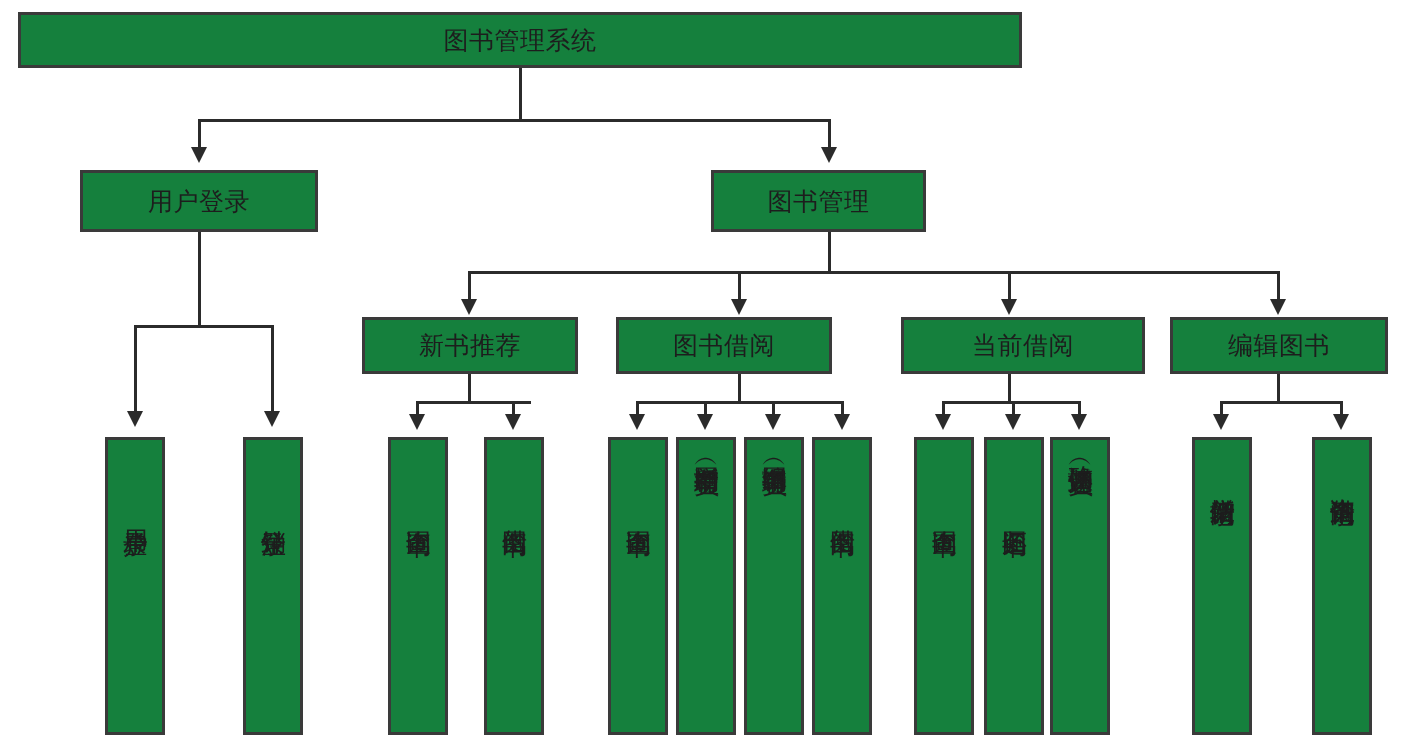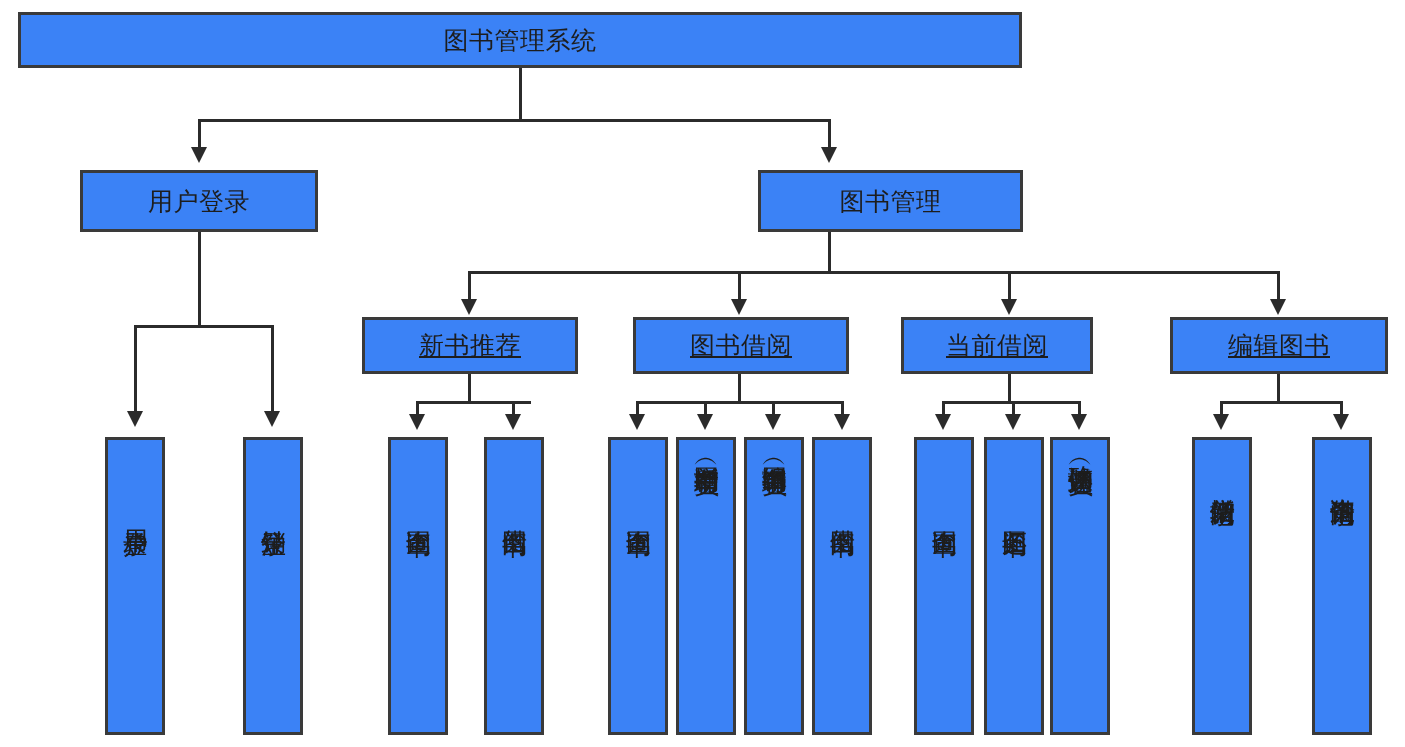--- a/index.html
+++ b/index.html
@@ -16,38 +16,38 @@
     width: 1405px;
     height: 747px;
     background: #ffffff;
     overflow: hidden;
   }
   
   .node {
     position: absolute;
     box-sizing: border-box;
     border: 3px solid #3a3a3a;
-    background: #3b82f6;
+    background: #15803d;
     display: flex;
     align-items: center;
     justify-content: center;
     color: #1d1d1d;
   }
   .node .label {
     display: block;
     text-align: center;
     line-height: 1.08;
     letter-spacing: 0.5px;
   }
   .node.root {
     border-width: 3px;
   }
   .node.root .label { font-size: 25px; }
   .node.lvl2 .label { font-size: 25px; }
-  .node.lvl3 .label { font-size: 25px; text-decoration: underline; }
+  .node.lvl3 .label { font-size: 25px; }
 
   
   .node.leaf {
     border-width: 3px;
     align-items: flex-start;
     justify-content: center;
     padding-top: 8px;
   }
   .node.leaf .label {
     writing-mode: vertical-rl;
@@ -154,33 +154,33 @@
   <div class="arrow" style="left:1333px; top:414px;"></div>
 
   <div class="node root" style="left:18px; top:12px; width:1004px; height:56px;">
     <span class="label">图书管理系统</span>
   </div>
 
   <div class="node lvl2" style="left:80px; top:170px; width:238px; height:62px;">
     <span class="label">用户登录</span>
   </div>
 
-  <div class="node lvl2" style="left:711px; top:170px; width:265px; height:62px;margin-left:47px;">
+  <div class="node lvl2" style="left:711px; top:170px; width:215px; height:62px;">
     <span class="label">图书管理</span>
   </div>
 
   <div class="node lvl3" style="left:362px; top:317px; width:216px; height:57px;">
     <span class="label">新书推荐</span>
   </div>
 
-  <div class="node lvl3" style="left:633px; top:317px; width:216px; height:57px;">
+  <div class="node lvl3" style="left:616px; top:317px; width:216px; height:57px;">
     <span class="label">图书借阅</span>
   </div>
 
-  <div class="node lvl3" style="left:901px; top:317px; width:192px; height:57px;">
+  <div class="node lvl3" style="left:901px; top:317px; width:244px; height:57px;">
     <span class="label">当前借阅</span>
   </div>
 
   <div class="node lvl3" style="left:1170px; top:317px; width:218px; height:57px;">
     <span class="label">编辑图书</span>
   </div>
 
   <div class="node leaf" style="left:105px; top:437px; width:60px; height:298px; padding-top:70px;">
     <span class="label">用户登录</span>
   </div>

